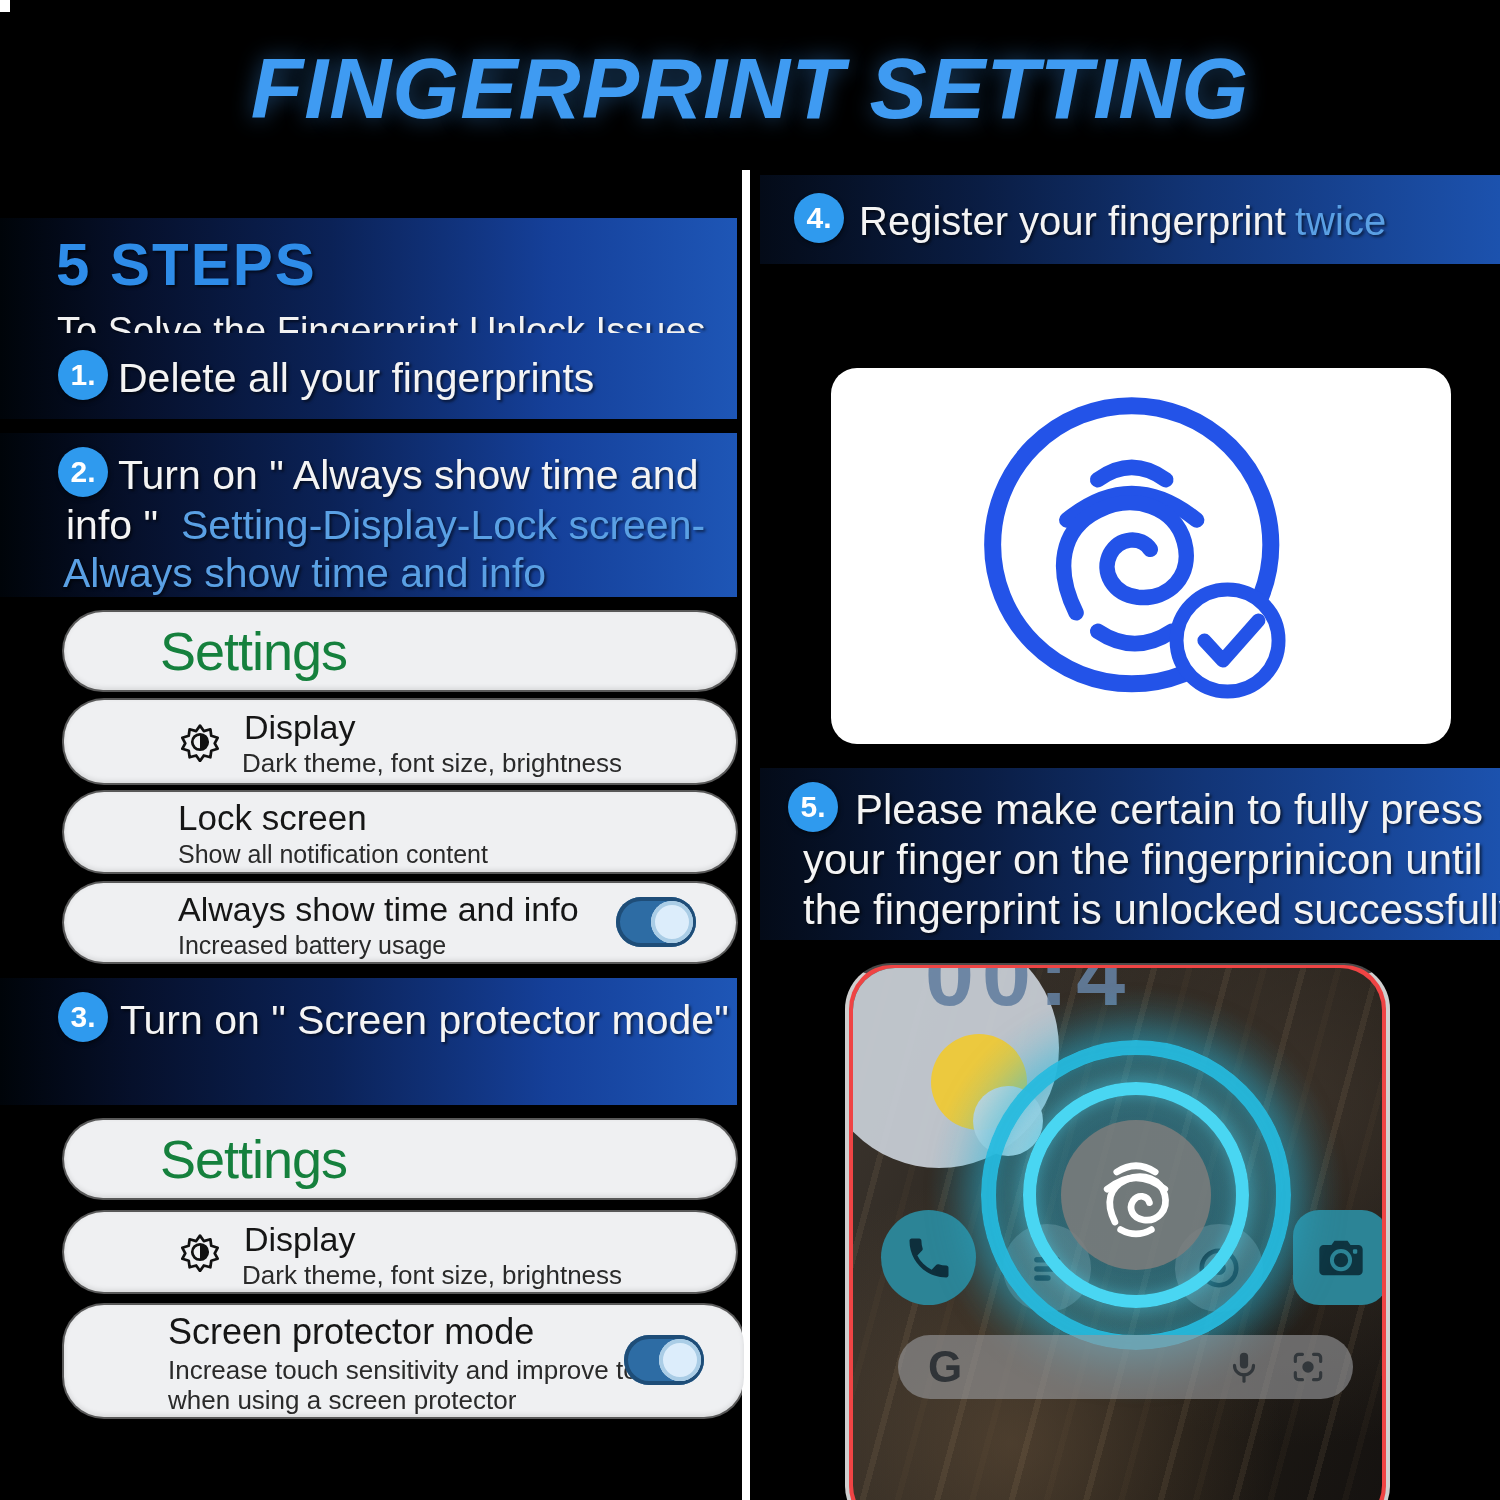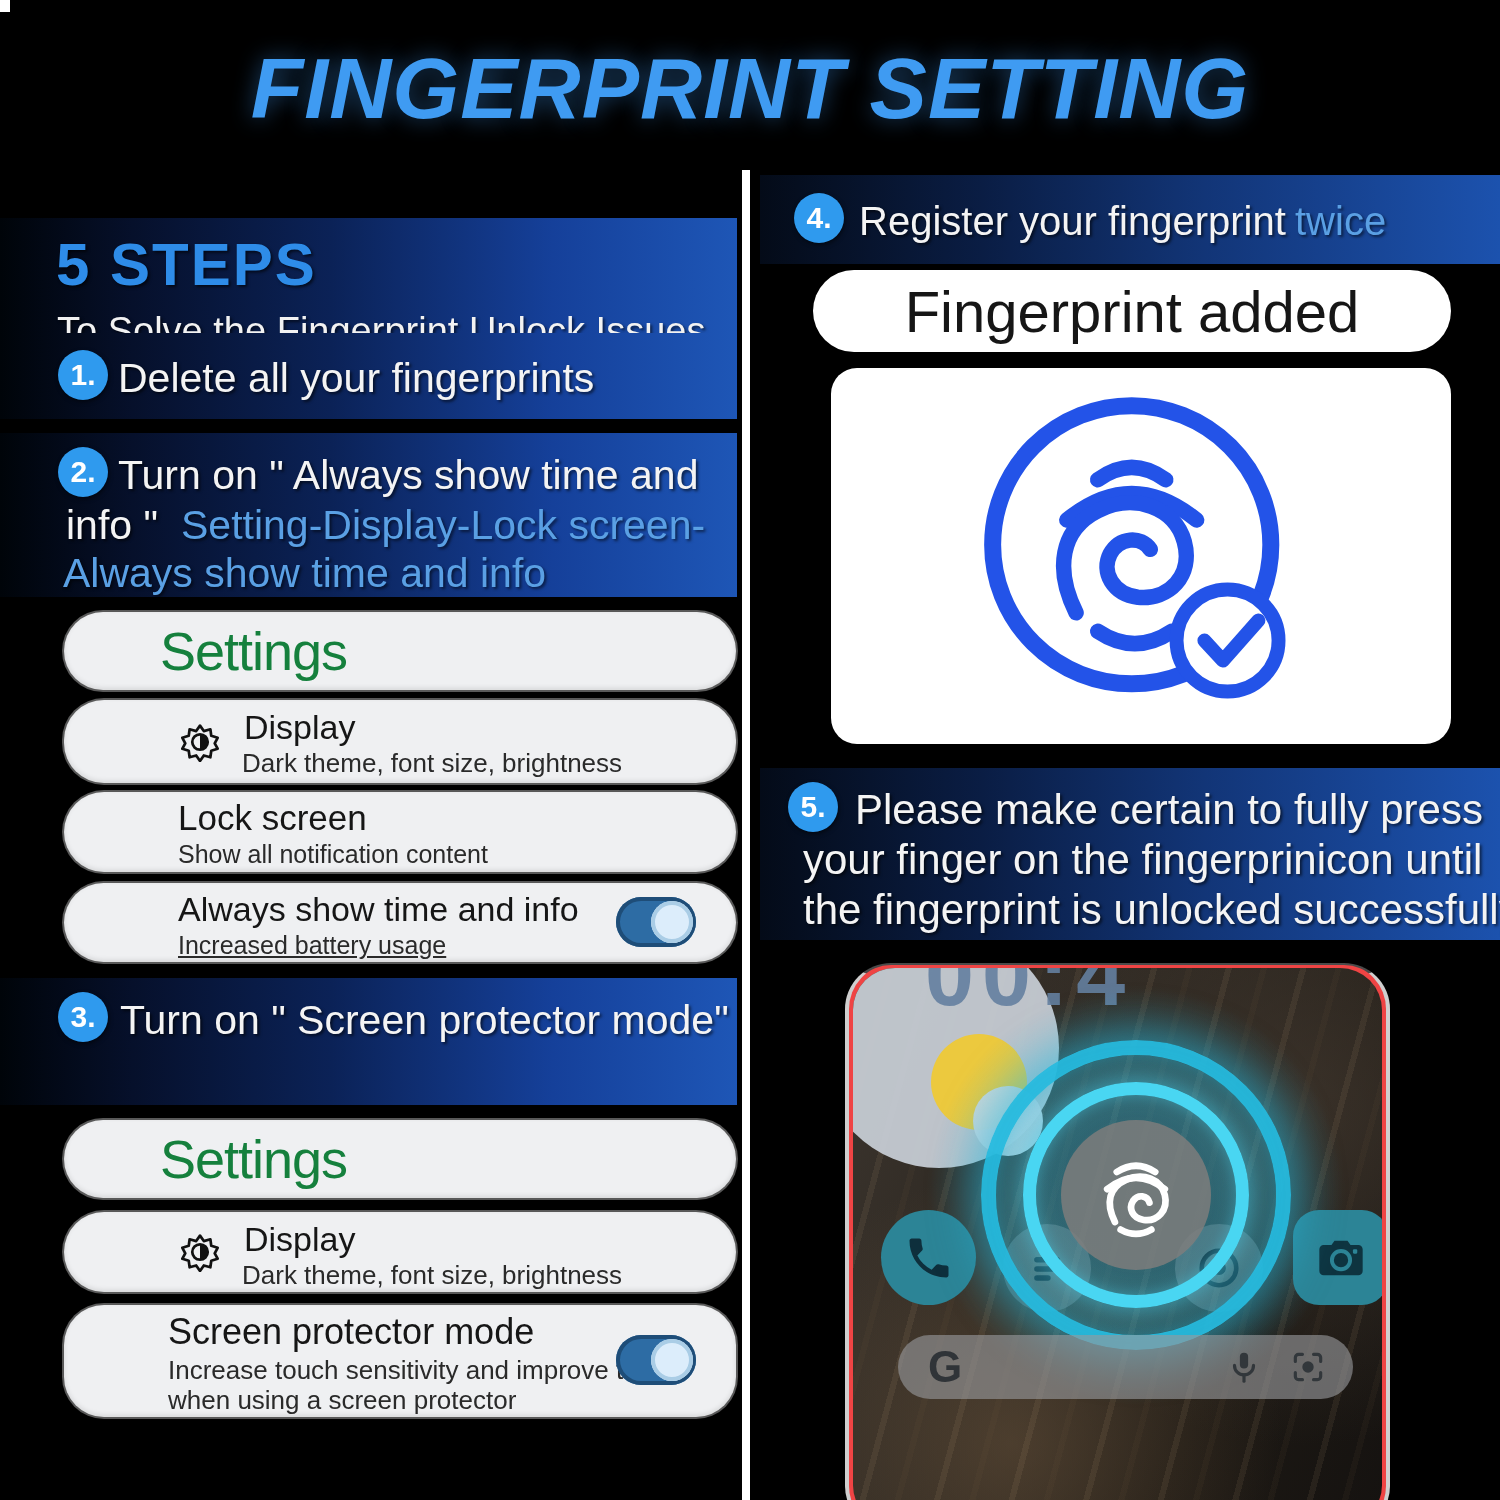--- a/index.html
+++ b/index.html
@@ -47,21 +47,21 @@
     box-shadow:inset 0 0 0 4px #1e4d78;}
   .toggle .knob{position:absolute;right:3px;top:4px;width:42px;height:42px;border-radius:50%;
     background:#dcedfb;box-shadow:inset 0 0 0 4px #aacde6;}
 
   #pillA{top:612px;height:78px;}
   #pillB{top:700px;height:83px;}
   #pillC{top:792px;height:80px;}
   #pillD{top:883px;height:79px;}
   #pillE{top:1120px;height:78px;}
   #pillF{top:1212px;height:80px;}
-  #pillG{top:1305px;height:112px;}
+  #pillG{top:1305px;height:112px;padding-left:8px;}
   .bright-ic{position:absolute;left:116px;top:50%;transform:translateY(-50%);width:40px;height:40px;}
 
   
   #r5{top:175px;height:89px;}
   #r6{top:768px;height:172px;}
 
   .fp-pill{position:absolute;left:813px;top:270px;width:638px;height:82px;border-radius:41px;
     background:#fff;text-align:center;line-height:84px;font-size:58px;color:#161616;}
   .fp-card{position:absolute;left:831px;top:368px;width:620px;height:376px;border-radius:26px;background:#fff;}
   .fp-card svg{position:absolute;left:140px;top:16px;}
@@ -148,21 +148,21 @@
     </span>
     <div class="ptitle" style="left:180px;top:8px;font-size:34px;">Display</div>
     <div class="psub" style="left:178px;top:48px;font-size:26px;">Dark theme, font size, brightness</div>
   </div>
   <div class="pill" id="pillC">
     <div class="ptitle" style="left:114px;top:6px;font-size:35px;">Lock screen</div>
     <div class="psub" style="left:114px;top:48px;font-size:25px;">Show all notification content</div>
   </div>
   <div class="pill" id="pillD">
     <div class="ptitle" style="left:114px;top:7px;font-size:34px;">Always show time and info</div>
-    <div class="psub" style="left:114px;top:48px;font-size:25px;text-decoration:underline;">Increased battery usage</div>
+    <div class="psub" style="left:114px;top:48px;font-size:25px;">Increased battery usage</div>
     <div class="toggle" style="top:14px;">
         <div class="knob"></div>
       </div>
   </div>
 
   <div class="lp" id="l4">
     <div class="badge" style="left:58px;top:14px;">3.</div>
     <div class="wtext" style="left:120px;top:19px;">Turn on " Screen protector mode"</div>
   </div>
 
@@ -188,21 +188,20 @@
         <div class="knob"></div>
       </div>
   </div>
 
   <div class="rp" id="r5">
     <div class="badge" style="left:34px;top:18px;">4.</div>
     <div class="wtext" style="left:99px;top:24px;font-size:40px;">Register your fingerprint</div>
     <div class="btext" style="left:535px;top:24px;font-size:40px;">twice</div>
   </div>
 
-  <div class="fp-pill">Fingerprint added</div>
 
   <div class="fp-card">
     <svg width="340" height="340" viewBox="0 0 220 220">
       <circle cx="104" cy="104" r="90" fill="none" stroke="#2353e8" stroke-width="11"></circle>
       <g fill="none" stroke="#2353e8" stroke-width="10" stroke-linecap="round">
         <path d="M82 62 Q104 46 126 62"></path>
         <path d="M62 88 Q104 54 146 88"></path>
         <path d="M68 148 C54 120 58 94 82 82 C106 70 132 80 138 102 C144 124 128 140 108 138 C92 136 84 122 90 110 C96 99 110 98 116 107"></path>
         <path d="M82 160 Q106 176 130 160"></path>
       </g>

